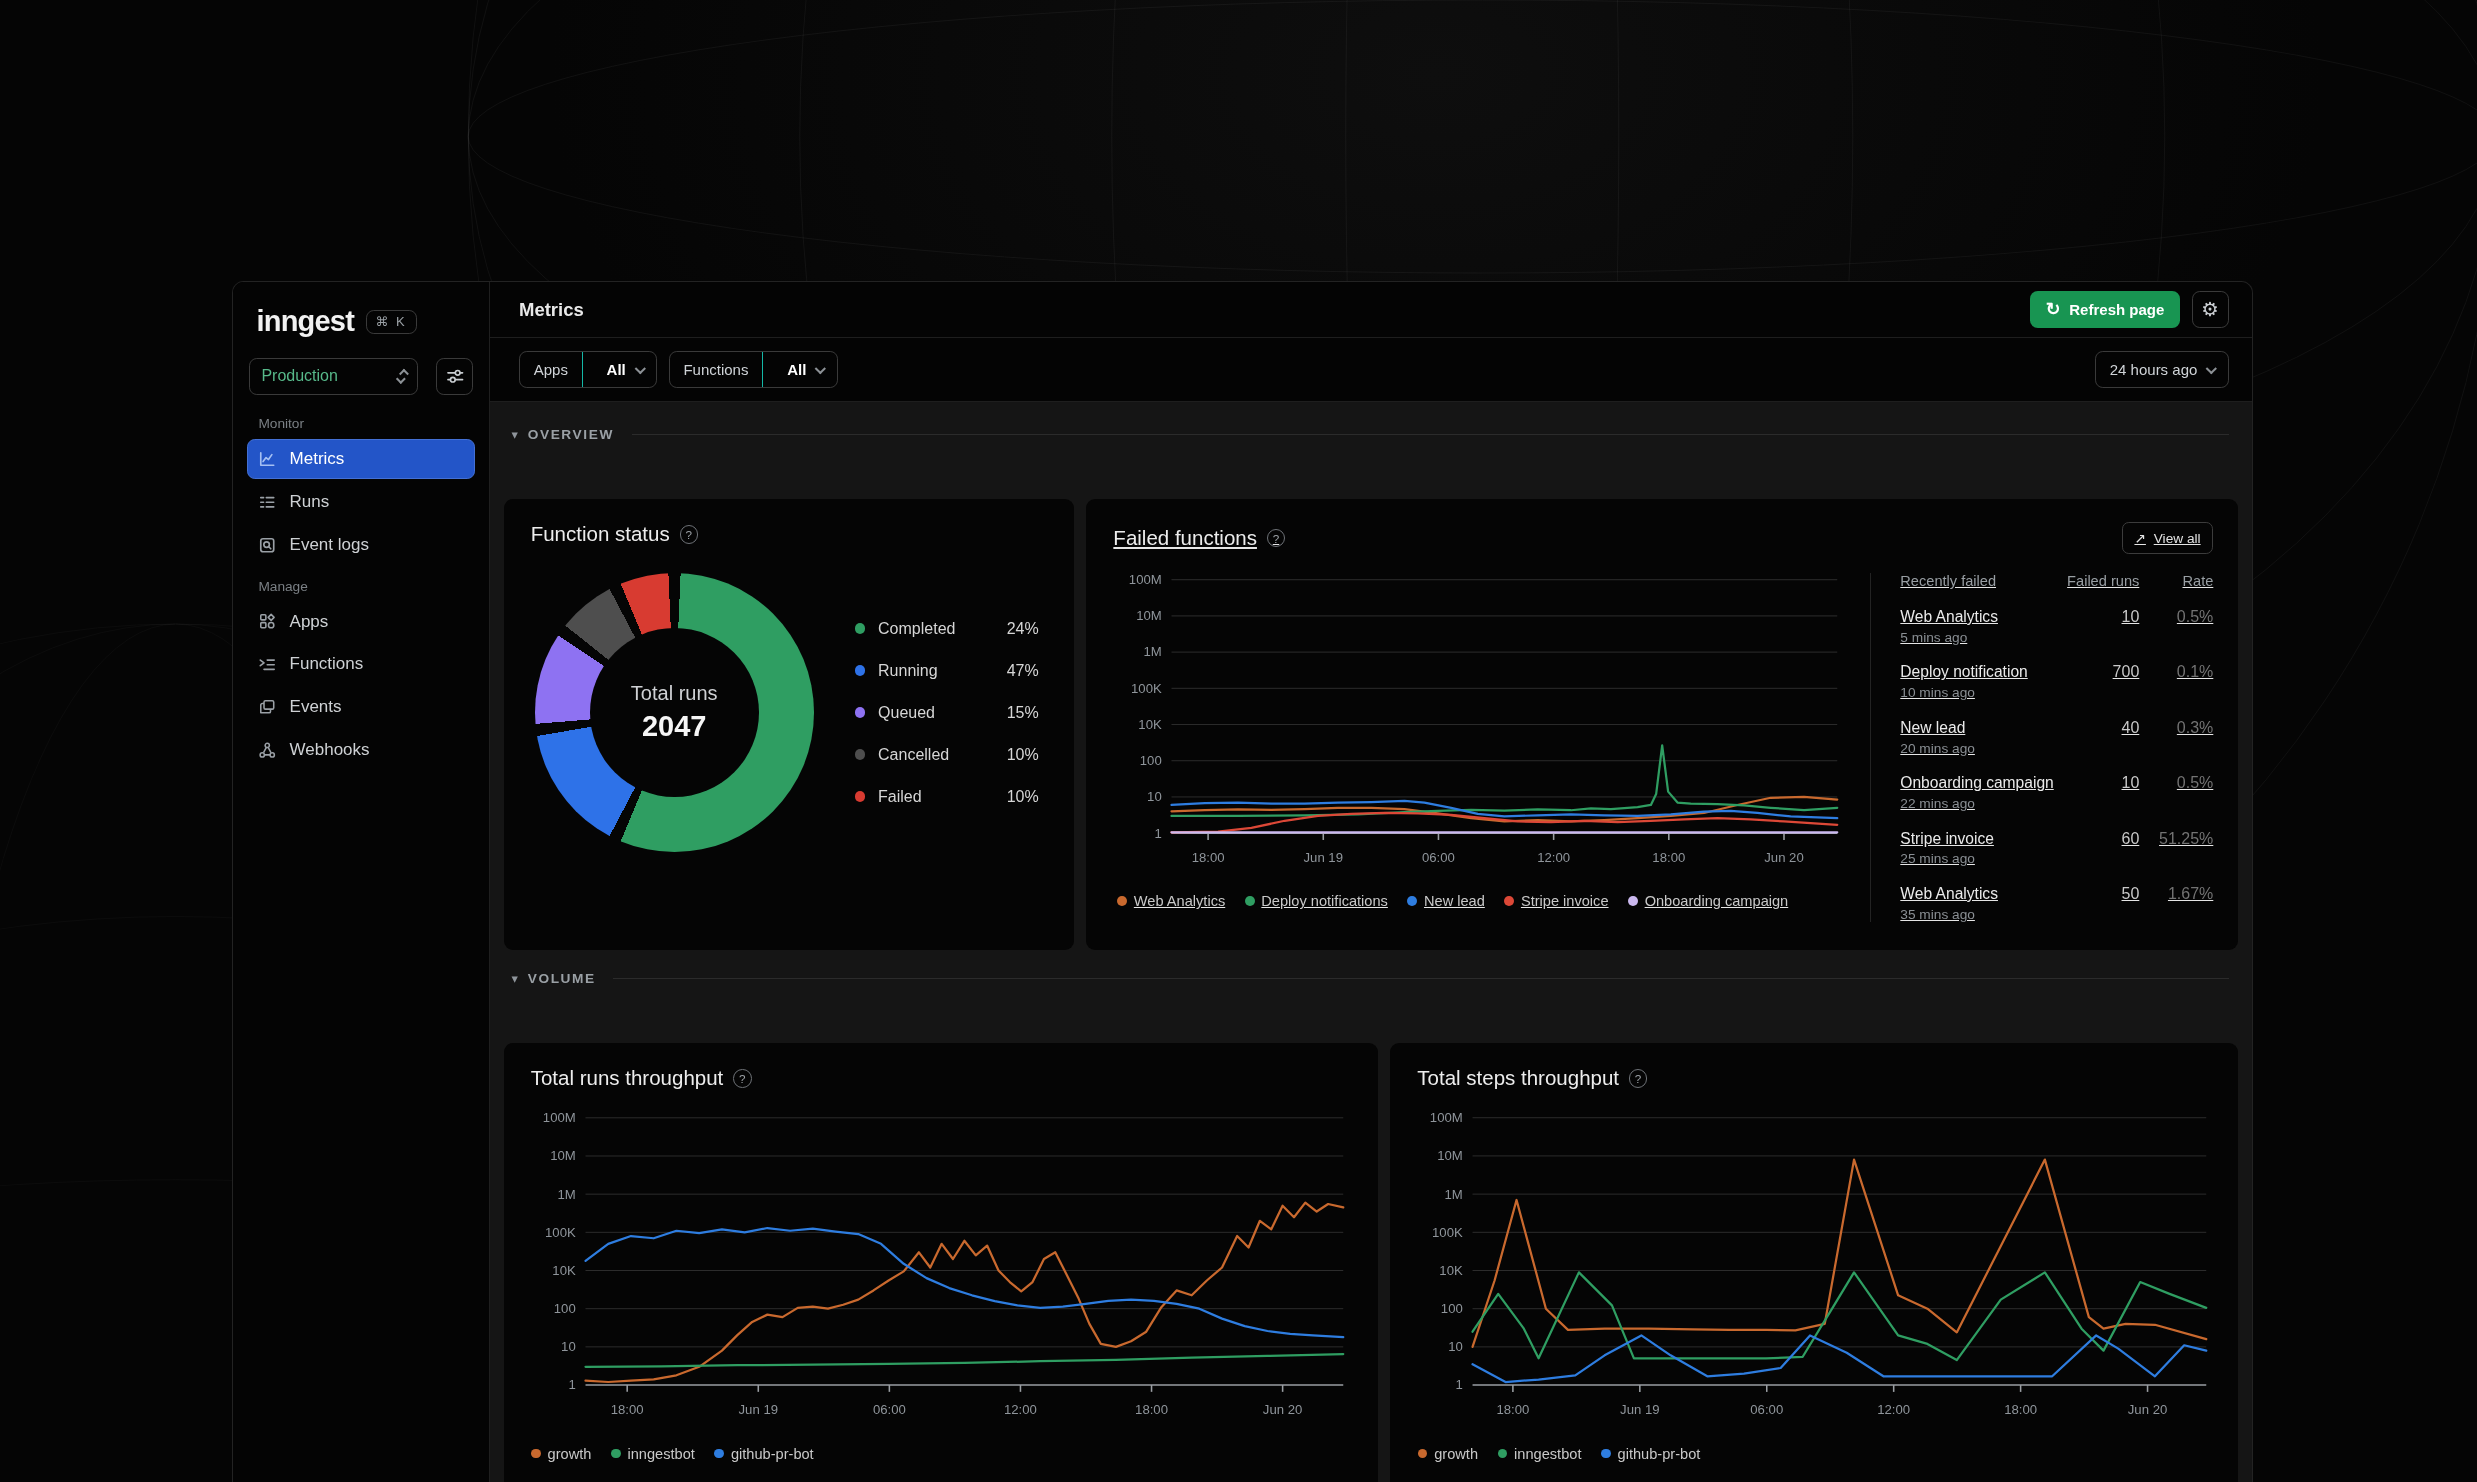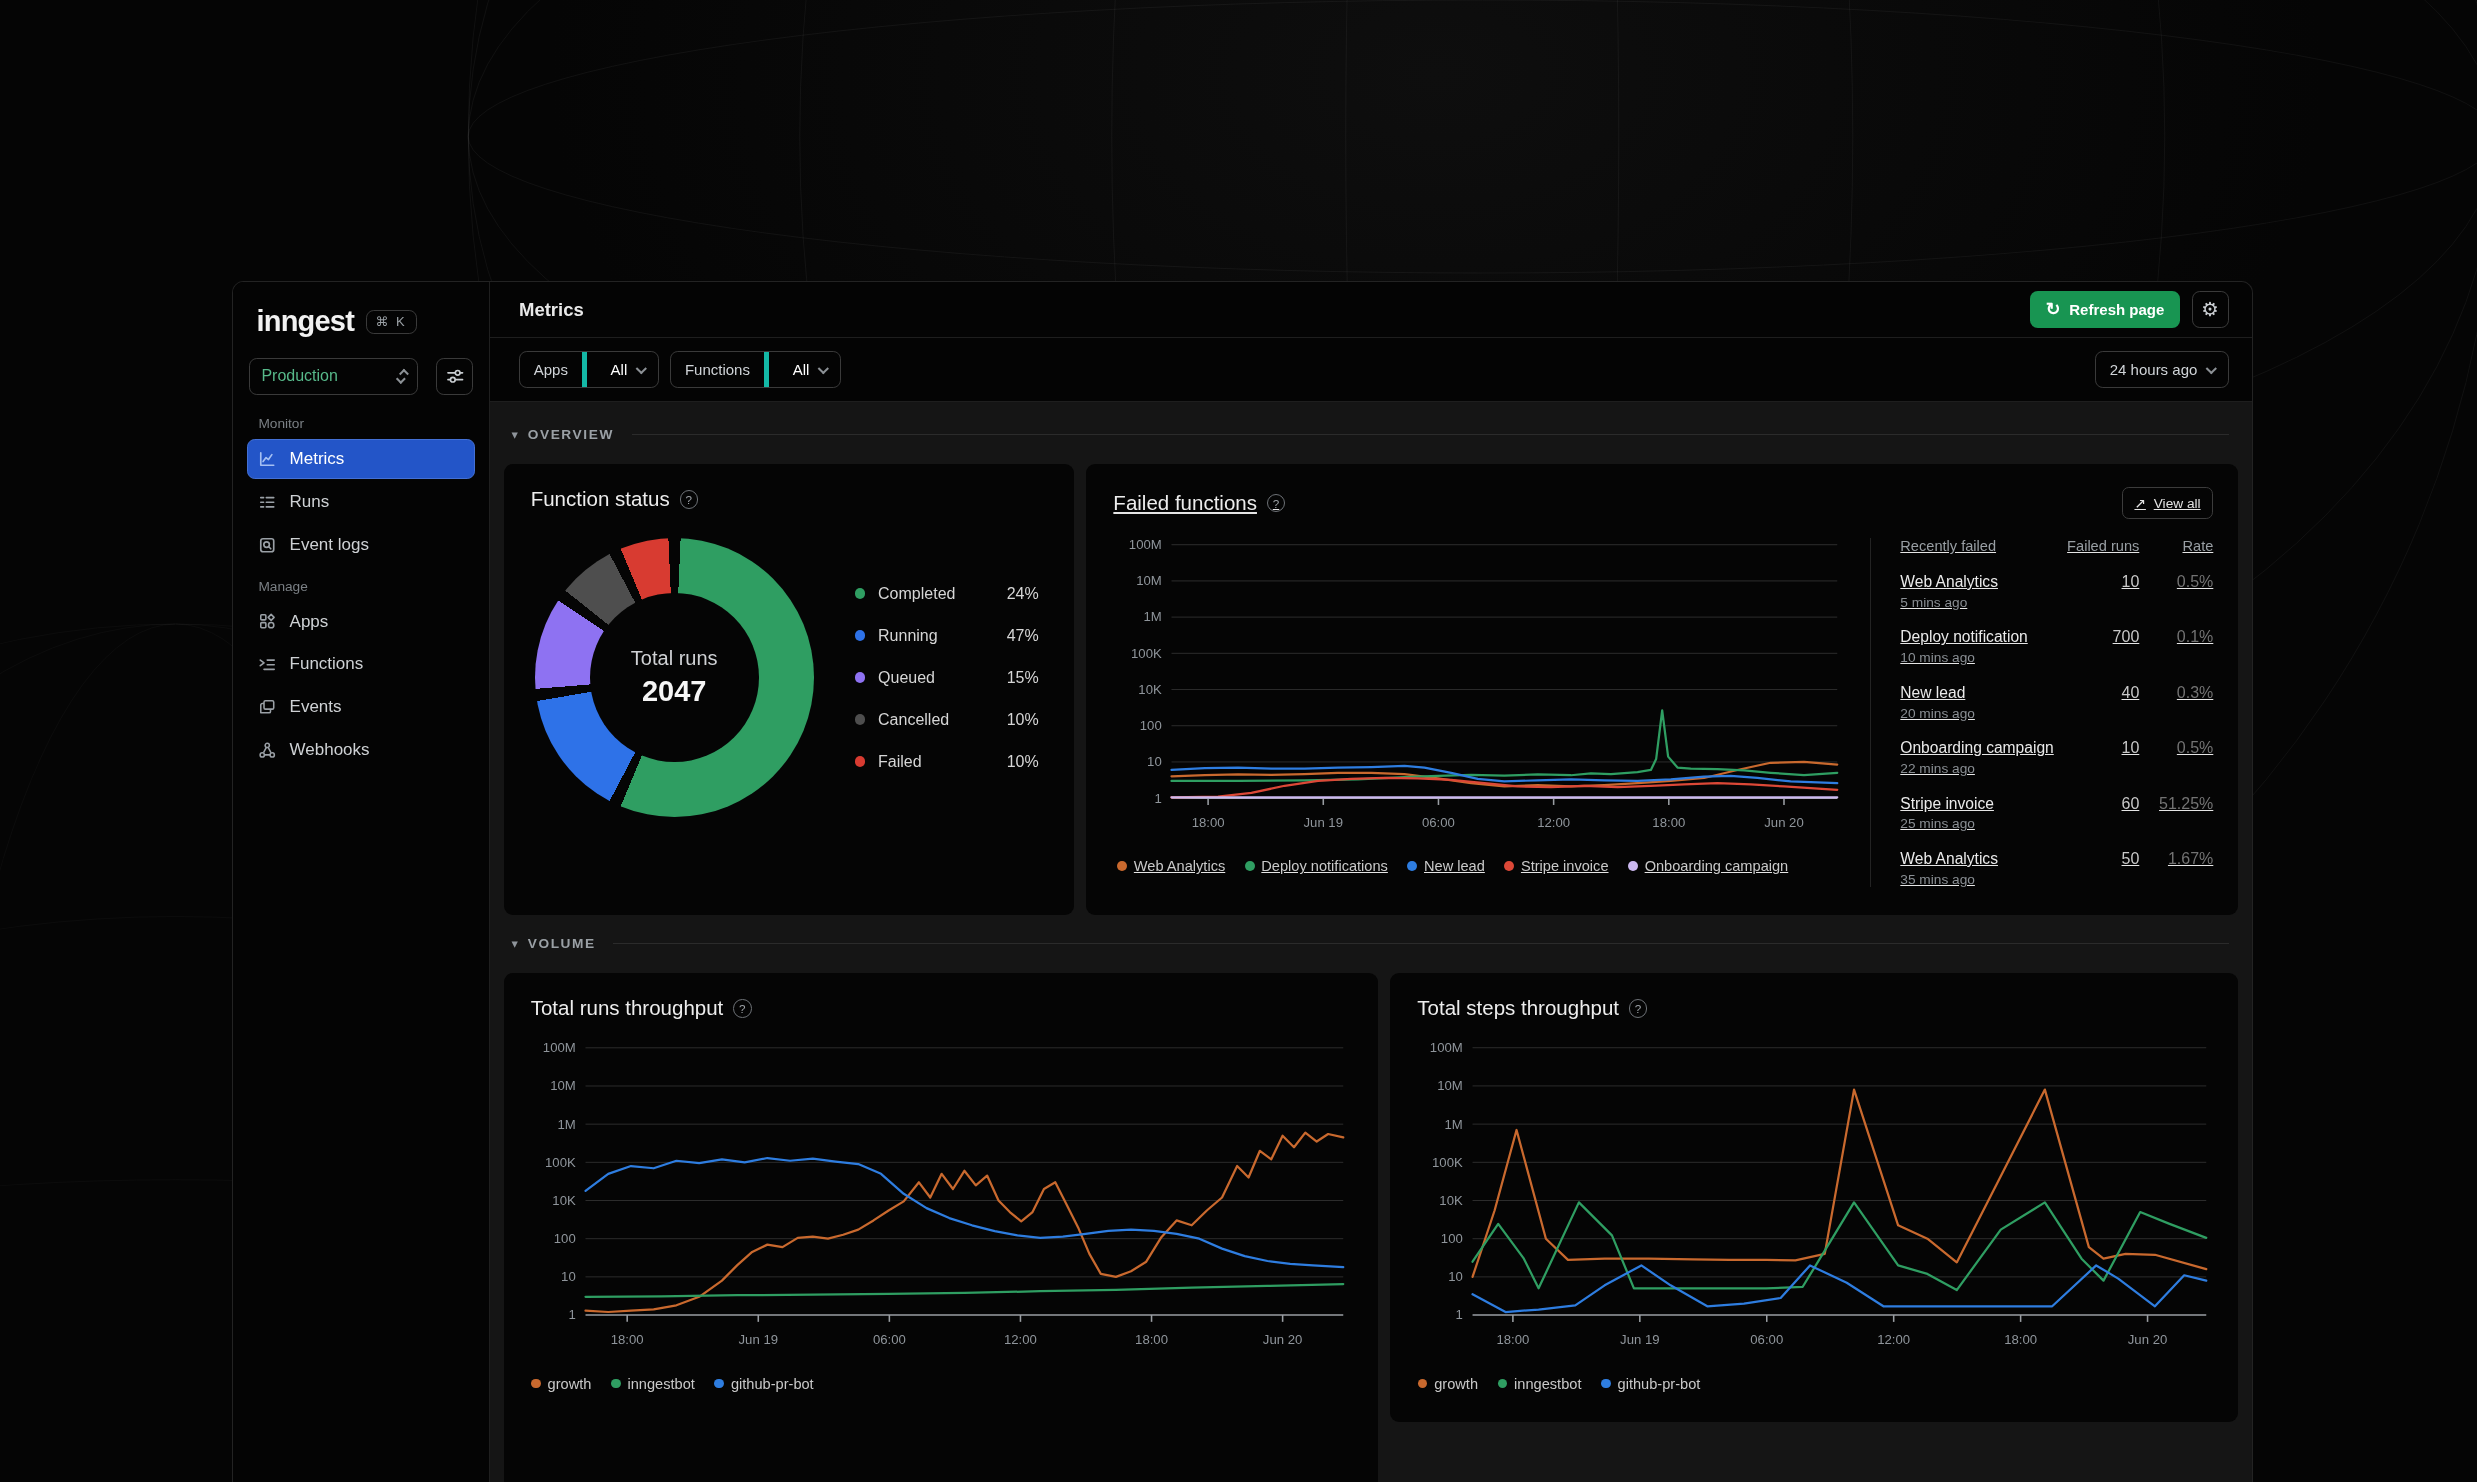--- a/index.html
+++ b/index.html
@@ -43,32 +43,32 @@
   .topbar { height:56px; flex:0 0 56px; border-bottom:1px solid #1e1e1e; display:flex; align-items:center; padding:0 23.4px 0 29px; }
   .topbar .title { font-size:18.5px; font-weight:600; color:#e8e8e8; }
   .topbar .spacer { flex:1; }
   .btn-refresh { height:37px; background:#189552; border:none; border-radius:7.8px; color:#fff; font-size:15px; font-weight:600; display:flex; align-items:center; gap:8.8px; padding:0 15.6px; font-family:inherit; }
   .btn-refresh .ref-ic { font-size:17.6px; line-height:1; }
   .gear-btn { margin-left:11.7px; font-size:19.5px; }
 
   .filterbar { height:64px; flex:0 0 64px; border-bottom:1px solid #1e1e1e; display:flex; align-items:center; padding:0 23.4px 0 29px; gap:11.7px; }
   .pill { height:37px; border:1px solid #3a3a3a; border-radius:7.8px; display:flex; align-items:stretch; overflow:hidden; }
   .pill .cell { display:flex; align-items:center; padding:0 13.7px; font-size:15px; color:#cfd3d7; gap:8.8px; }
-  .pill .cell.value { border-left:5px solid #14b8a6; font-weight:400; color:#fff;padding-left:24px; }
+  .pill .cell.value { border-left:1px solid #14b8a6; font-weight:700; color:#fff;padding-left:24px; }
   .chev { width:7.8px; height:7.8px; border:solid #8c9196; border-width:0 2px 2px 0; transform:rotate(45deg) translateY(-2px); }
   .filterbar .spacer { flex:1; }
 
   .content { flex:1; background:#151515; padding:13.7px 13.7px 0 13.7px; overflow:hidden; }
   .sect-head { display:flex; align-items:center; gap:9.8px; margin:11.7px 9.8px 21.5px 7.8px; }
   .sect-head .caret { color:#8f959b; font-size:12.7px; }
   .sect-head .lbl { font-size:13.7px; font-weight:700; letter-spacing:1.6px; color:#9aa0a5; }
   .sect-head .rule { flex:1; height:1px; background:#2b2b2b; margin-left:7.8px; }
 
   .row { display:flex; gap:12.7px; }
-  .card { background:#050505; border-radius:9px; overflow:hidden; }
+  .card { background:#050505; border-radius:9px; overflow:hidden;margin-top:35px; }
   .card-head { display:flex; align-items:center; gap:9.8px; padding:23.4px 25px 0 27px; }
   .card-title { font-size:20.5px; font-weight:500; color:#ededed; }
   .help { width:18.5px; height:18.5px; border-radius:50%; border:1.5px solid #6e7277; color:#9ca1a6; font-size:11.7px; display:inline-flex; align-items:center; justify-content:center; flex:0 0 auto; }
   .btn-ghost { margin-left:auto; border:1px solid #3c3c3c; border-radius:6.8px; background:none; color:#e3e3e3; font-size:13.7px; display:flex; align-items:center; gap:7.8px; padding:6.8px 11.7px; font-family:inherit; }
 
   
   .card-fs { width:571px; height:451px; }
   .fs-body { display:flex; align-items:center; padding:27px 35px 0 31px; gap:41px; }
   .donut { position:relative; width:279px; height:279px; border-radius:50%; flex:0 0 auto; }
   .donut-hole { position:absolute; inset:55px; background:#050505; border-radius:50%; display:flex; flex-direction:column; align-items:center; justify-content:center; }

